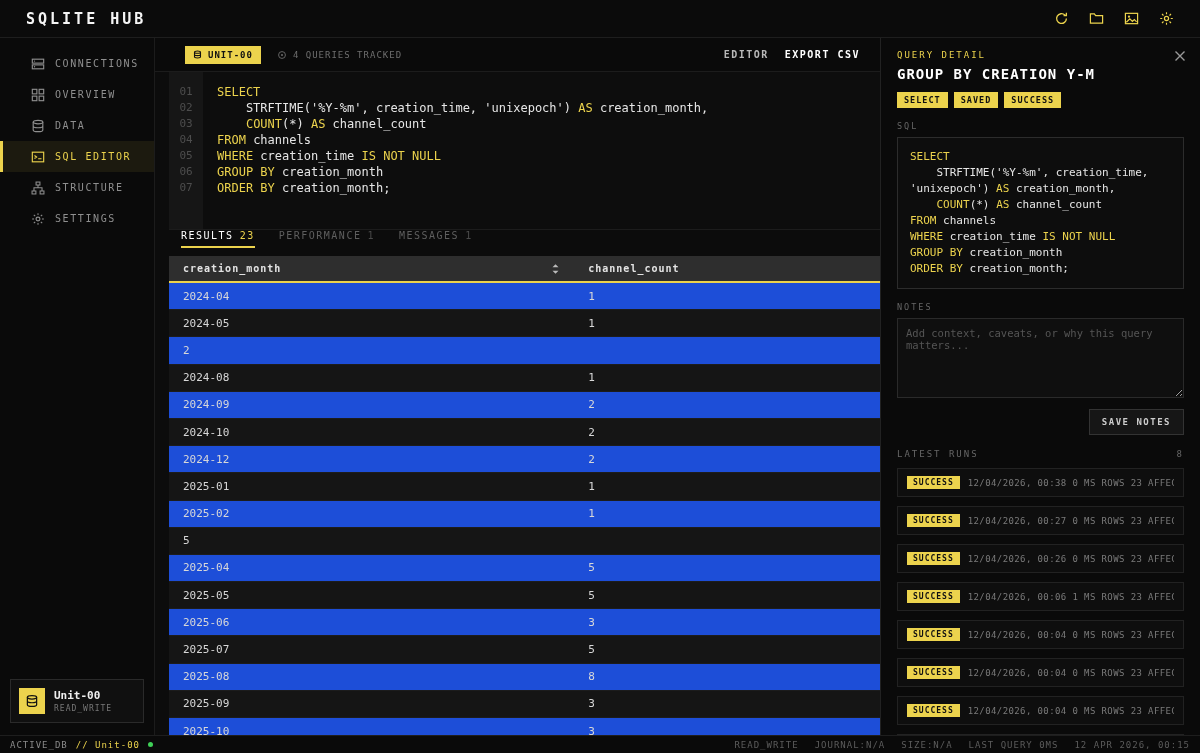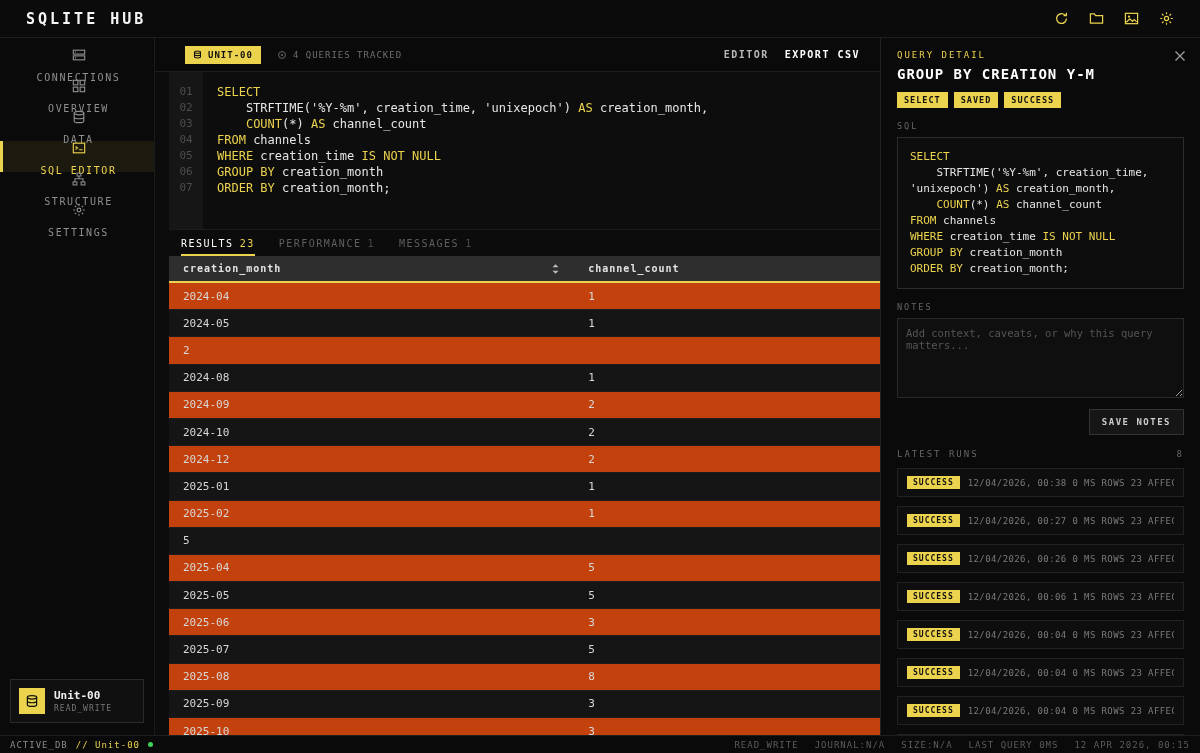--- a/index.html
+++ b/index.html
@@ -24,21 +24,21 @@
   .body { flex:1; display:flex; overflow:hidden; }
 
   
   .sidebar {
     flex:0 0 155px; background:#0a0a0a; border-right:1px solid #1c1c1c;
     display:flex; flex-direction:column; padding-top:10px; overflow:hidden;
   }
   .nav-item {
     height:31px; display:flex; align-items:center; gap:10px;
     padding:0 28px; color:#8f8f8f; font-size:10px; letter-spacing:1.6px;
-    border-left:3px solid transparent; cursor:pointer; white-space:nowrap;flex-direction:column;
+    border-left:3px solid transparent; cursor:pointer; white-space:nowrap;
   }
   .nav-item .nav-icon { display:flex; align-items:center; }
   .nav-item.active {
     color:#ecd34d; background:rgba(236,211,77,0.08);
     border-left-color:#ecd34d;
   }
   .db-card {
     margin:0 10px 12px 10px; margin-top:auto;
     border:1px solid #2a2a2a; background:#101010;
     padding:8px; display:flex; gap:9px; align-items:center; cursor:pointer;
@@ -75,40 +75,40 @@
   }
   .gutter {
     flex:0 0 34px; background:#161616; color:#4d4d4d;
     text-align:center; padding-top:12px; font-size:11px;
   }
   .code { padding:12px 0 0 14px; white-space:pre; overflow:hidden; }
   .kw { color:#ecd34d; }
   .pl { color:#e6e6e6; }
 
   .tabs {
-    flex:0 0 26px; display:flex; align-items:flex-end; gap:24px;
+    flex:0 0 26px; display:flex; align-items:flex-start; gap:24px;
     padding:0 0 0 26px; font-size:10px; letter-spacing:1.5px;
   }
   .tab { display:flex; gap:6px; align-items:center; padding-bottom:5px; border-bottom:2px solid transparent; color:#5f5f5f; cursor:pointer; }
   .tab .tab-count { color:#4a4a4a; font-size:10px; }
   .tab.active { color:#ffffff; border-bottom-color:#ecd34d; }
   .tab.active .tab-count { color:#ecd34d; }
 
   .results-table { flex:1; display:flex; flex-direction:column; margin-left:14px; overflow:hidden; }
   .thead {
     flex:0 0 27px; display:grid; grid-template-columns:57% 43%;
     background:#2e2e2e; border-bottom:2px solid #ecd34d;
     align-items:center; font-size:10px; letter-spacing:1px; color:#e3e3e3; font-weight:bold;
   }
   .th { padding:0 14px; display:flex; align-items:center; justify-content:space-between; cursor:pointer; }
   .sort-icon { color:#bbb; display:flex; }
   .tbody { flex:1; overflow:hidden; }
   .trow {
     height:27.2px; display:grid; grid-template-columns:57% 43%;
-    align-items:center; background:#c2410c; border-bottom:1px solid #1c1c1c;
+    align-items:center; background:#1d4ed8; border-bottom:1px solid #1c1c1c;
     font-size:11px; color:#d8d8d8; cursor:pointer;
   }
   .trow.alt { background:#151515; }
   .td { padding:0 14px; }
 
   
   .detail {
     flex:0 0 320px; background:#0a0a0a; border-left:1px solid #222;
     padding:12px 16px; overflow:hidden; position:relative;
   }

